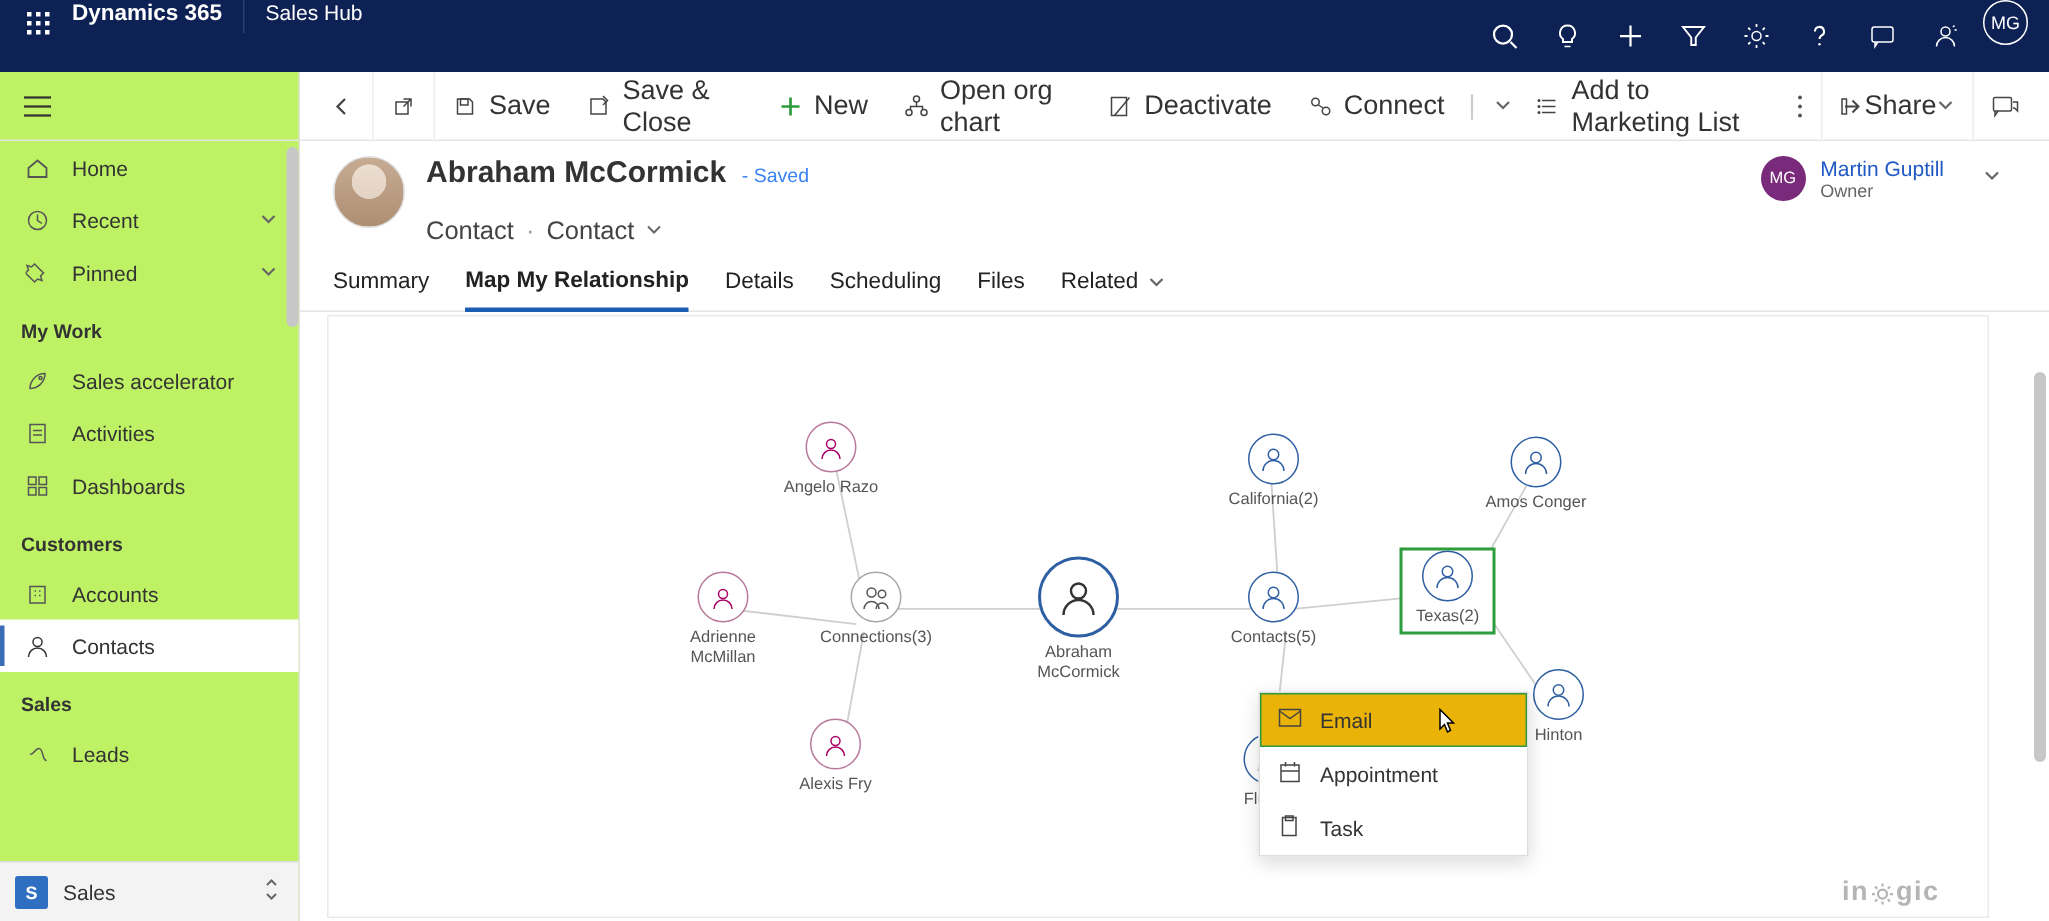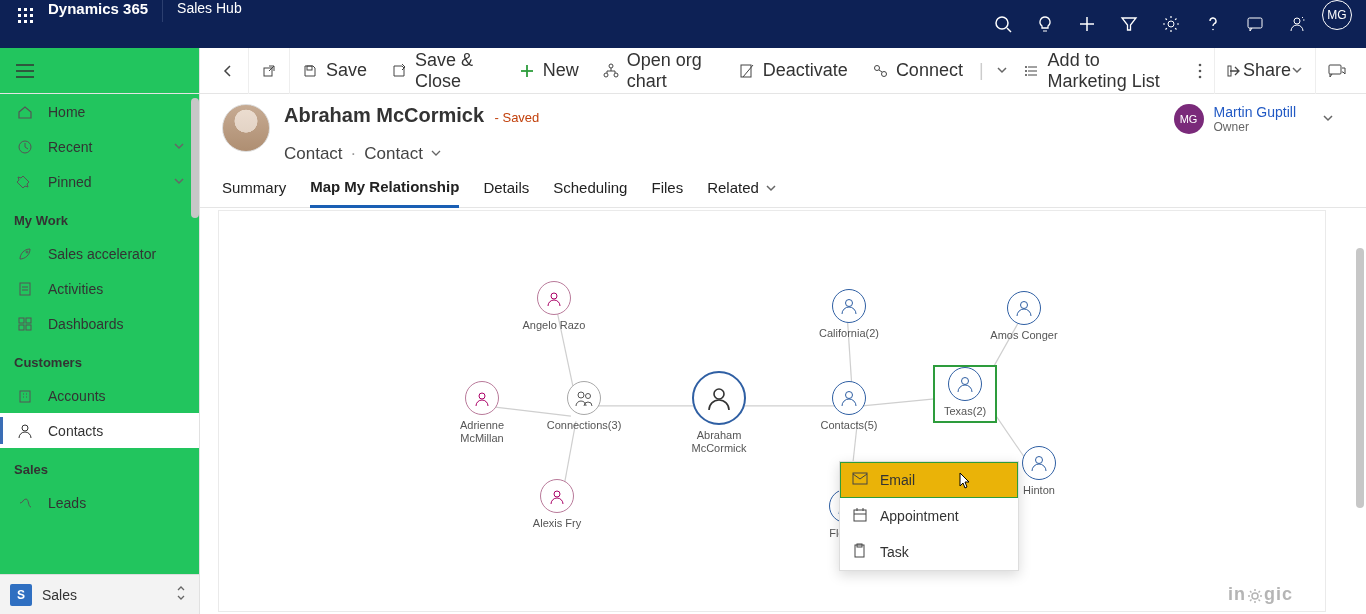--- a/index.html
+++ b/index.html
@@ -19,21 +19,21 @@
 .topbar .divider-v { width:1px; height:22px; background:#2c3f6f; margin:0 14px; }
 .topbar .appname { font-size:14px; }
 .topbar .spacer { flex:1; }
 .topbar .icon-btn { width:42px; height:48px; display:flex; align-items:center; justify-content:center; cursor:pointer; }
 .topbar .avatar { width:30px; height:30px; border:1px solid #fff; border-radius:50%; display:flex; align-items:center; justify-content:center; font-size:12px; margin-left:4px; margin-right:4px;}
 
 svg { stroke: currentColor; fill: none; }
 
 
 .shell { display:flex; height: calc(614px - 48px); }
-.sidebar { width:200px; background:#22c55e; border-right:1px solid #e1e1e1; position:relative; font-size:14px; color:#333; }
+.sidebar { width:200px; background:#bef264; border-right:1px solid #e1e1e1; position:relative; font-size:14px; color:#333; }
 .sidebar .burger { height:46px; display:flex; align-items:center; padding-left:16px; border-bottom:1px solid #e4e4e4;}
 .nav-item { height:35px; display:flex; align-items:center; padding-left:16px; gap:14px; cursor:pointer; position:relative; }
 .nav-item .ico { width:18px; display:flex; justify-content:center; color:#555; }
 .nav-item.active { background:#fff; }
 .nav-item.active::before { content:''; position:absolute; left:0; top:4px; bottom:4px; width:3px; background:#3a6db5; }
 .nav-item .chev { position:absolute; right:14px; color:#666; }
 .section-label { padding:14px 0 8px 14px; font-weight:600; font-size:13px; color:#333; }
 .sidebar .scrollbar-fake { position:absolute; top:50px; right:0; width:8px; height:120px; background:#c7c7c7; border-radius:4px; }
 .area-switch { position:absolute; bottom:0; left:0; right:0; height:40px; border-top:1px solid #ddd; display:flex; align-items:center; padding-left:10px; gap:10px; background:#f3f3f3;}
 .area-switch .sq { width:22px; height:22px; background:#2f6fc1; color:#fff; display:flex; align-items:center; justify-content:center; font-size:12px; font-weight:600; border-radius:2px;}
@@ -49,21 +49,21 @@
 .cmdbar .ico { color:#444; display:flex; }
 .cmdbar .plus { color:#2d9c3c; }
 .cmdbar .flexgrow { flex:1; }
 .cmdbar .share-group { display:flex; align-items:center; gap:0; padding:0 12px; border-left:1px solid #eee; height:46px; }
 
 
 .rec-header { padding:10px 22px 0 22px; display:flex; align-items:flex-start; }
 .rec-header .photo { width:48px; height:48px; border-radius:50%; background:#c8b7a6; background: radial-gradient(circle at 50% 35%, #e8d6c6 0 30%, #b89678 31% 100%); margin-right:14px; border:1px solid #ddd; overflow:hidden; position:relative;}
 .rec-header .photo::after{ content:''; position:absolute; inset:0; background: linear-gradient(180deg, rgba(255,255,255,0.2), rgba(0,0,0,0.05)); }
 .rec-header h1 { font-size:20px; font-weight:600; display:inline; }
-.rec-header .saved { font-size:13px; color:#c2410c; margin-left:6px;text-align:right; }
+.rec-header .saved { font-size:13px; color:#3b82f6; margin-left:6px;text-align:right; }
 .rec-header .subline { font-size:17px; color:#444; margin-top:17px; display:flex; align-items:center; gap:8px;}
 .rec-header .subline .caret { font-size:10px; color:#666; }
 .rec-header .owner-block { margin-left:auto; display:flex; align-items:center; gap:10px; padding-right:10px;}
 .owner-block .mg { width:30px; height:30px; border-radius:50%; background:#7a2a7a; color:#fff; font-size:11px; display:flex; align-items:center; justify-content:center;}
 .owner-block .name { color:#2159c4; font-size:14px; }
 .owner-block .role { color:#666; font-size:12px; }
 .owner-block .caret { color:#666; margin-left:16px; }
 
 
 .tabs { display:flex; gap:24px; padding:14px 22px 0 22px; border-bottom:1px solid #e5e5e5; font-size:15px; }

